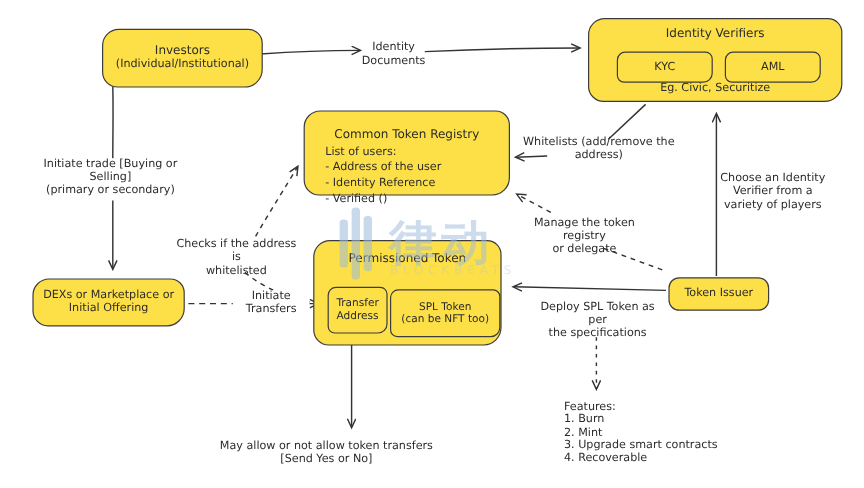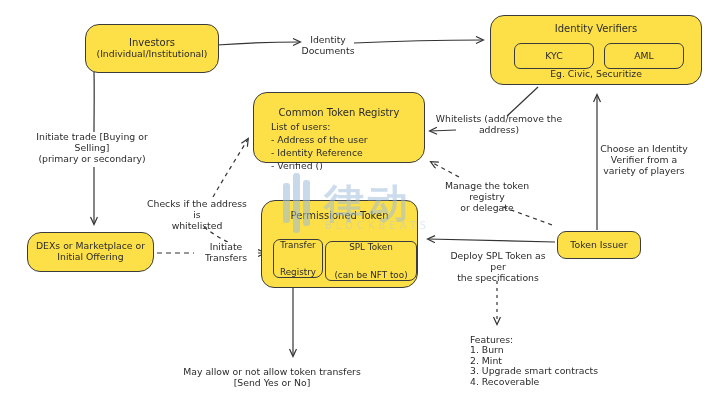--- a/index.html
+++ b/index.html
@@ -12,21 +12,21 @@
     position:absolute;z-index:2;background:#fde047;
     border:1.3px solid #3c3c3c;
     display:flex;flex-direction:column;align-items:center;justify-content:center;
     text-align:center;line-height:1.18;
   }
   .outer{border-radius:14px 12px 15px 13px;}
   .inner{border-radius:7px 6px 8px 6px;position:absolute;}
   .title-top{justify-content:flex-start;}
   .bt{font-size:10px;}
   .sm{font-size:9.3px;}
-  .xs{font-size:8.8px;justify-content:space-between;}
+  .xs{font-size:8.8px;}
   .lbl{
     position:absolute;z-index:3;text-align:center;font-size:9.3px;line-height:1.16;
   }
   .left-align{text-align:left;}
   .list{position:absolute;left:17px;top:27px;text-align:left;font-size:9.3px;line-height:1.4;}
   .wm{position:absolute;z-index:4;pointer-events:none;display:flex;align-items:center;}
   .wm-bars{display:flex;align-items:center;gap:3px;margin-right:14px;}
   .wm-bar{width:7px;border-radius:3px;background:rgba(155,186,219,0.55);}
   .wm-text{font-size:40px;font-weight:700;color:rgba(158,188,220,0.52);letter-spacing:4px;line-height:1;}
   .wm-sub{position:absolute;left:42px;top:48px;font-size:10px;letter-spacing:4px;color:rgba(170,198,226,0.38);}
@@ -89,21 +89,21 @@
 
   <div class="box outer" style="left:27px;top:232px;width:125px;height:38px;font-size:9.3px;">
     <div>DEXs or Marketplace or</div>
     <div>Initial Offering</div>
   </div>
 
   <div class="box outer title-top bt" style="left:261px;top:200px;width:157px;height:88px;padding-top:9px;box-sizing:border-box;">
     <div>Permissioned Token</div>
     <div class="box inner xs" style="left:11px;top:38px;width:48px;height:37px;">
       <div>Transfer</div>
-      <div>Registry</div>
+      <div>Address</div>
     </div>
     <div class="box inner xs" style="left:63px;top:40px;width:90px;height:38px;">
       <div>SPL Token</div>
       <div>(can be NFT too)</div>
     </div>
   </div>
 
   <div class="box outer sm" style="left:557px;top:231px;width:82px;height:26px;border-radius:9px;">
     <div>Token Issuer</div>
   </div>

